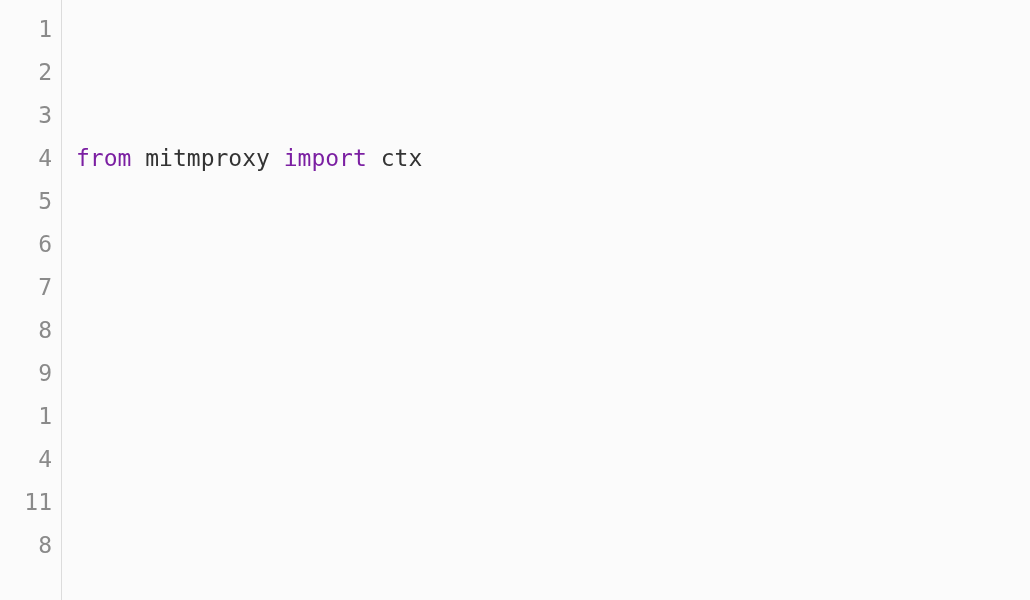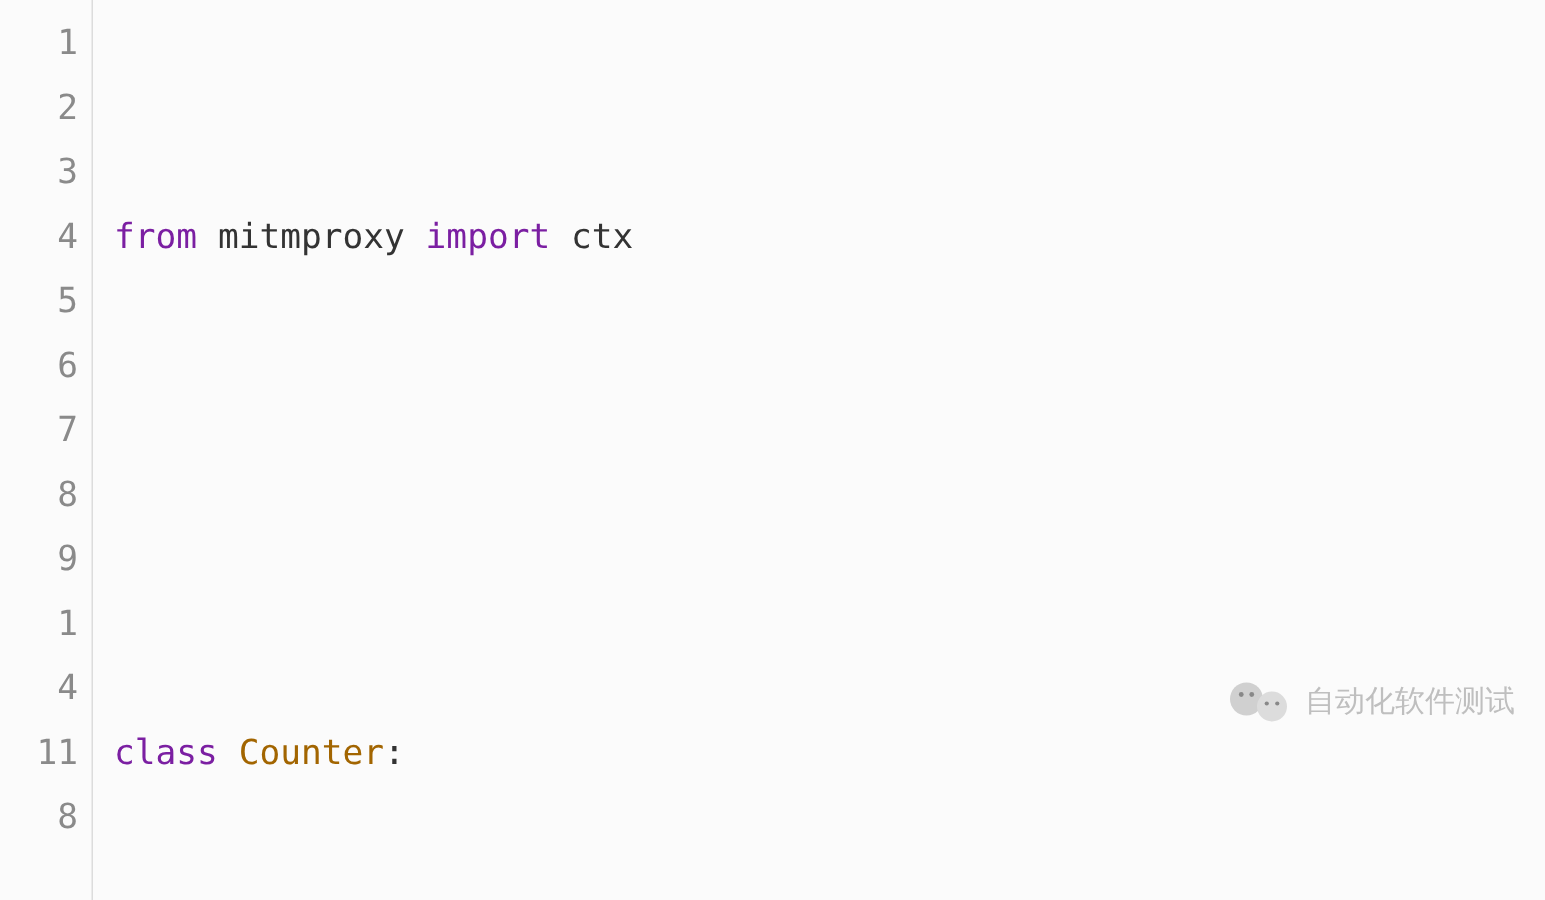--- a/index.html
+++ b/index.html
@@ -72,21 +72,20 @@
     <div>11</div>
     <div>8</div>
   </div>
 
   <div class="code-area">
     
     <div class="code-line"><span class="kw-purple">from</span><span> </span><span class="punct">mitmproxy</span><span> </span><span class="kw-purple">import</span><span> </span><span class="punct">ctx</span></div>
     
     <div class="code-line"></div>
     
-    <div class="code-line"><span class="kw-purple">class</span><span> </span><span class="name-brown">Counter</span><span class="punct">:</span></div>
     
     
     
     
     
     
     
     
     
     
@@ -95,27 +94,14 @@
     
     
     
     
     
     
     
     
 
     
-    <div class="watermark">
-      <span class="wm-icon">
-        <svg width="44" height="32" viewBox="0 0 44 32">
-          <circle cx="13" cy="14" r="11" fill="#d0d0d0"></circle>
-          <circle cx="30" cy="19" r="10" fill="#dcdcdc"></circle>
-          <circle cx="9.5" cy="11" r="1.6" fill="#888"></circle>
-          <circle cx="16.5" cy="11" r="1.6" fill="#888"></circle>
-          <circle cx="26.5" cy="17" r="1.4" fill="#888"></circle>
-          <circle cx="33.5" cy="17" r="1.4" fill="#888"></circle>
-        </svg>
-      </span>
-      <span>自动化软件测试</span>
-    </div>
   </div>
 </div>
 
 </body></html>

